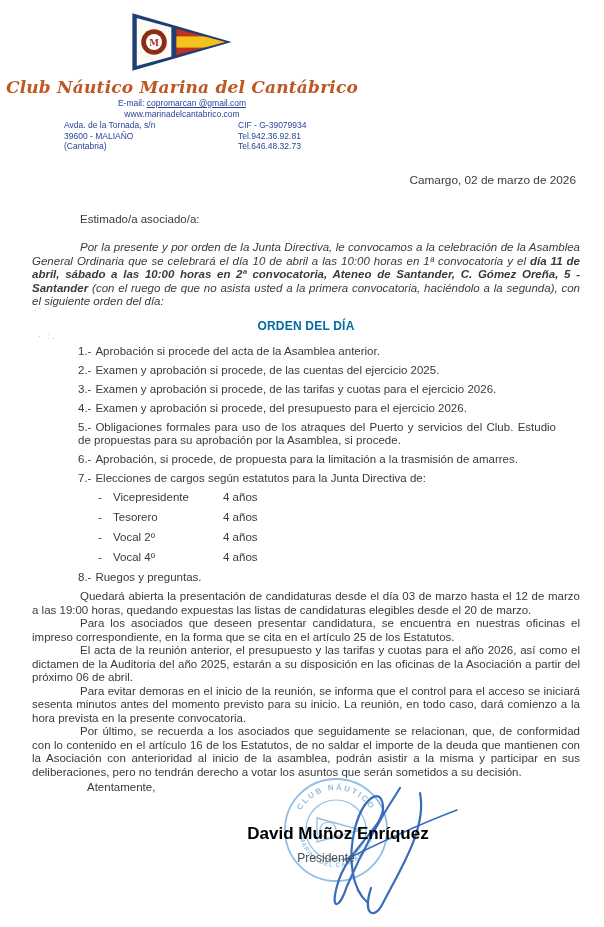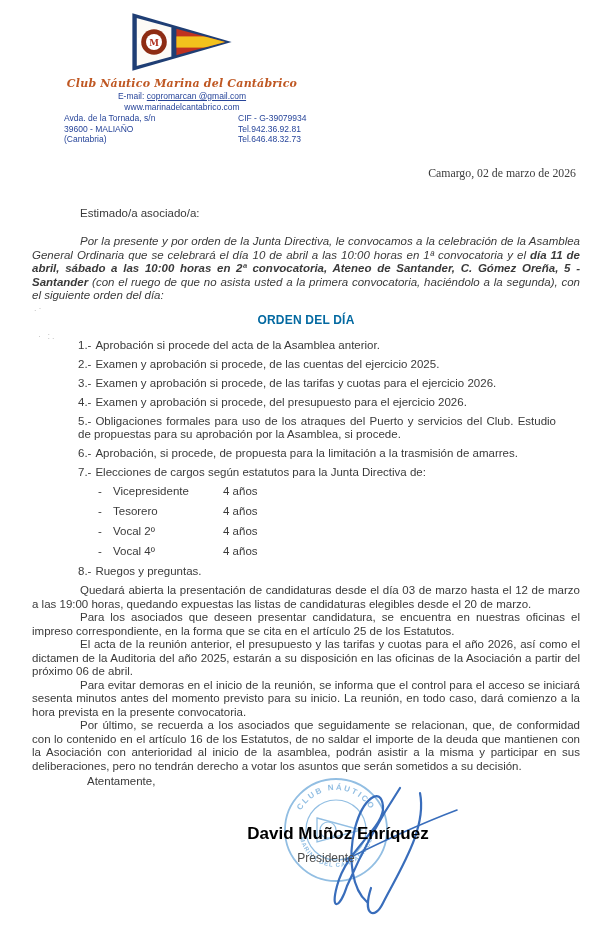--- a/index.html
+++ b/index.html
@@ -12,36 +12,36 @@
     font-family:"Liberation Sans",sans-serif;
     font-size:11.5px;
     color:#3a3a3a;
   }
   
   .letterhead{padding-top:10px;width:364px;}
   .logo-wrap{text-align:center;height:66px;}
   .club-name{
     font-family:"DejaVu Serif",serif;
     font-style:italic;font-weight:bold;
-    font-size:11px;letter-spacing:.2px;
+    font-size:17px;letter-spacing:.2px;
     color:#bf5722;text-align:center;
     margin:1px 0 1px 0;white-space:nowrap;
   }
   .contact-mid{
     text-align:center;font-size:8.5px;line-height:10.5px;
     color:#27459a;
   }
   .contact-mid .email-val{text-decoration:underline;margin-top:28px;}
   .addr-row{display:flex;font-size:8.5px;line-height:10.5px;color:#27459a;margin-top:1px;}
   .addr-left{margin-left:64px;width:174px;}
   .addr-right{width:120px;}
   
   .dateline{
     text-align:right;padding-right:28px;margin-top:21px;
-    font-size:11.8px;color:#3c3c3c;font-family:Liberation Serif, serif;
+    font-size:11.8px;color:#3c3c3c;
   }
   .body-text{margin:0 24px 0 32px;}
   .para{margin:0;text-align:justify;text-indent:48px;line-height:13.5px;}
   .salutation{margin-top:26px;text-indent:48px;line-height:13.5px;}
   .para1{margin-top:15px;font-style:italic;}
   .orden-title{
     text-align:center;font-weight:bold;font-size:12px;color:#0369a1;
     margin:10px 0 0 0;letter-spacing:.2px;
   }
   .agenda{margin:12px 24px 0 46px;}

